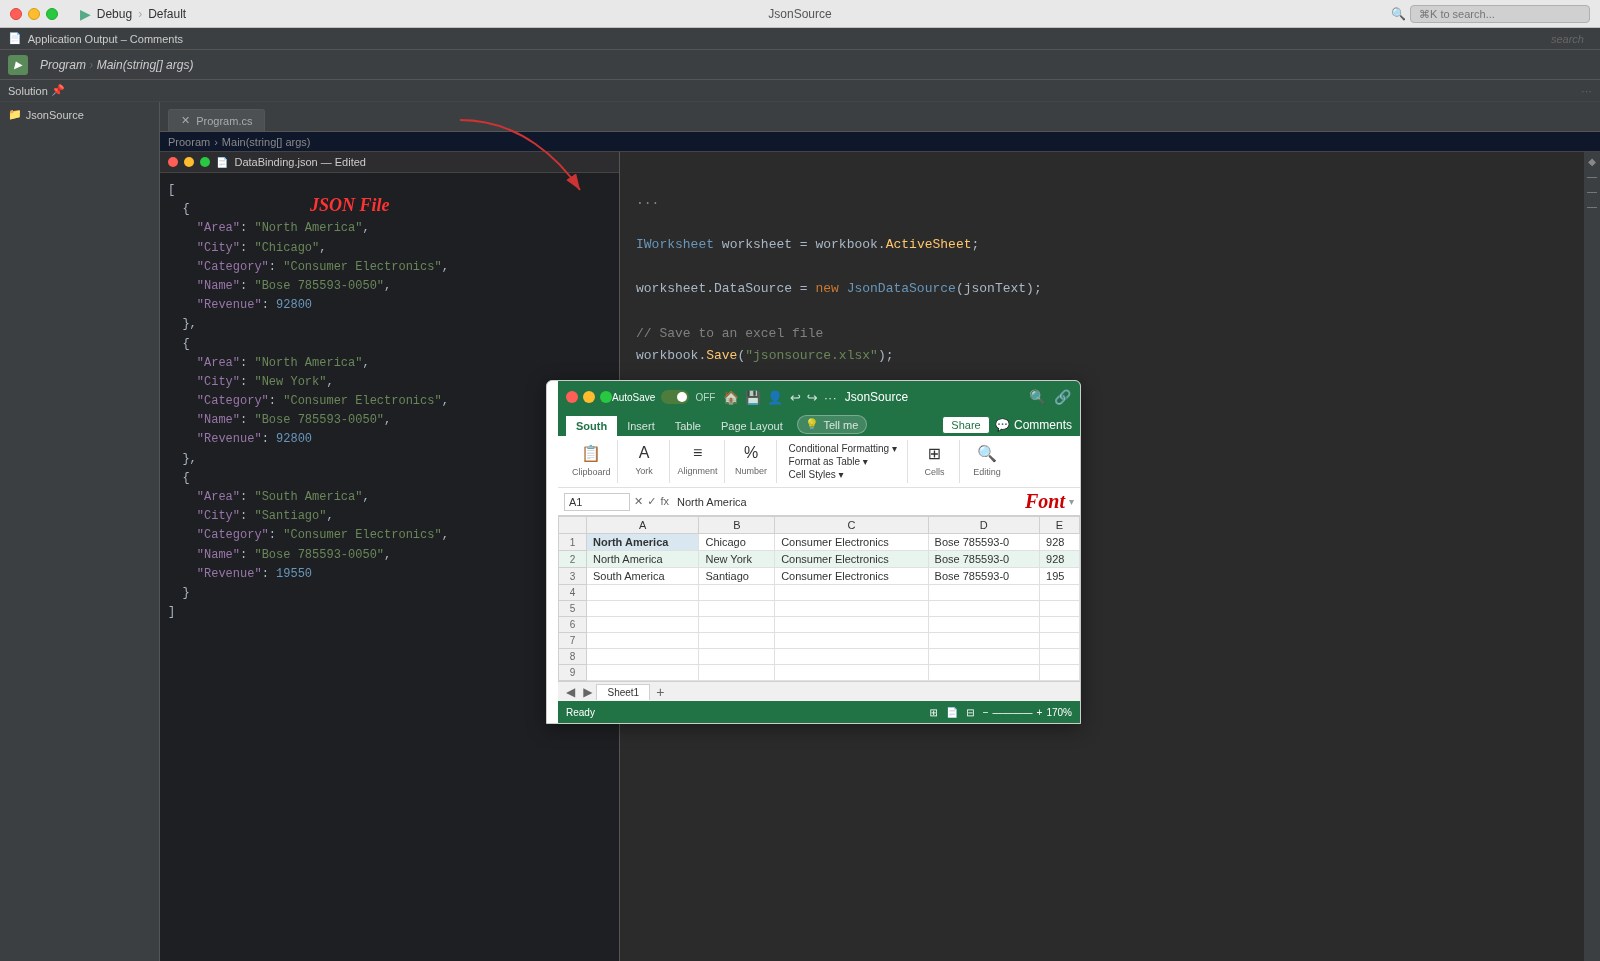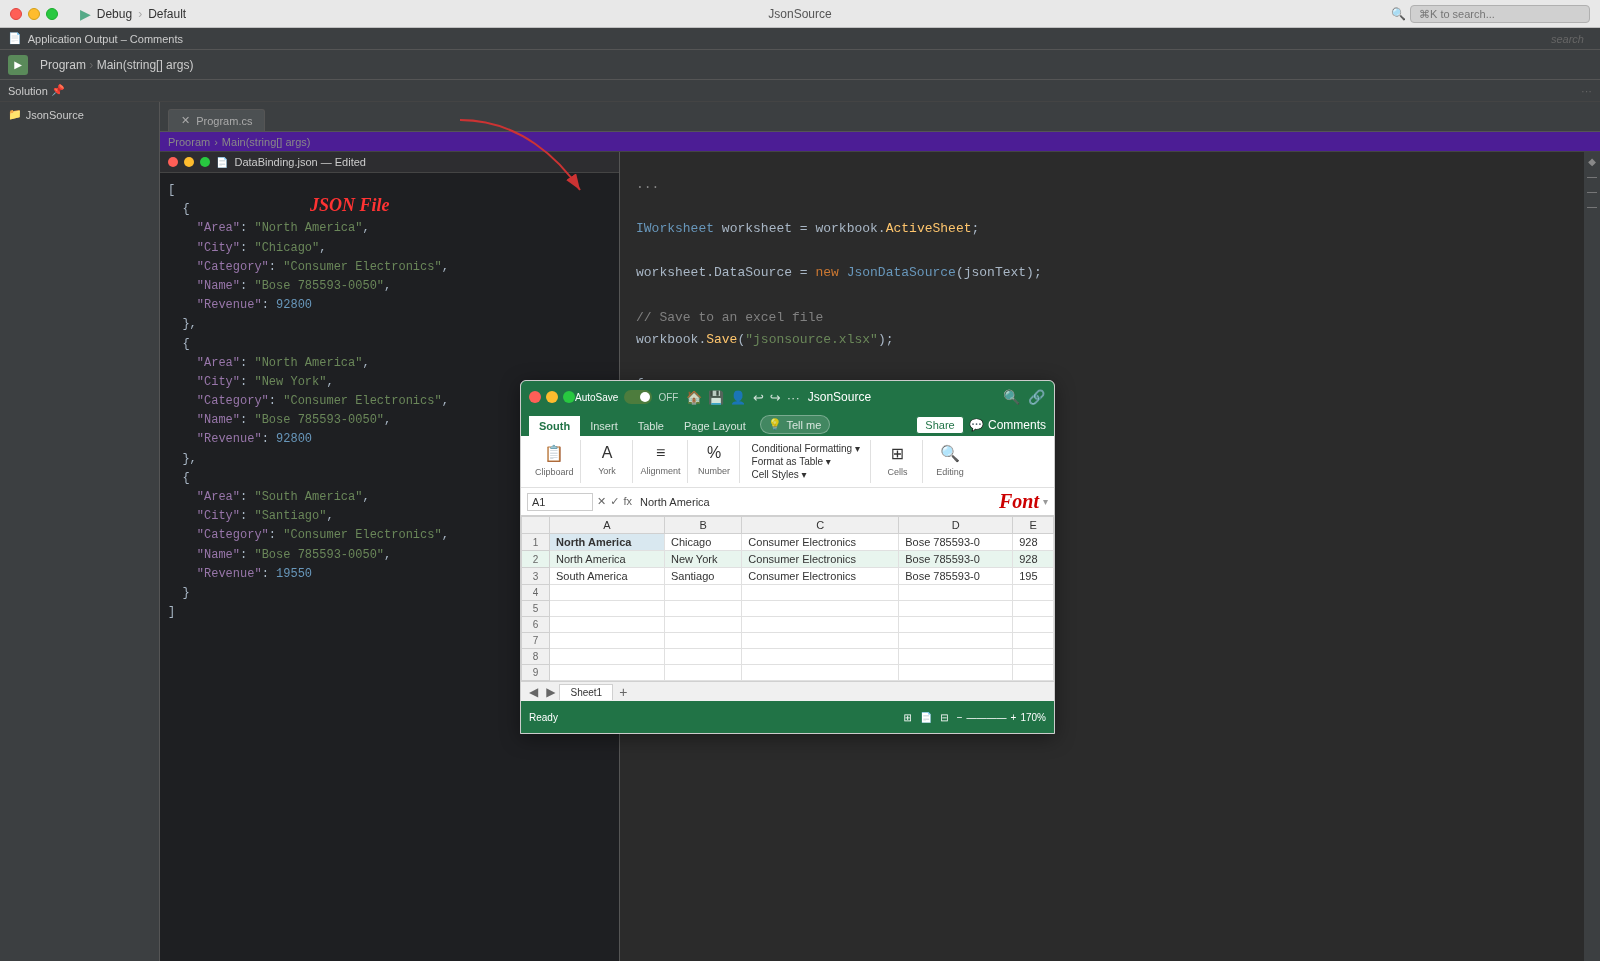--- a/index.html
+++ b/index.html
@@ -71,20 +71,21 @@
 
     
     #toolbar {
       background: #3c3f41;
       height: 30px;
       display: flex;
       align-items: center;
       padding: 0 8px;
       gap: 4px;
       border-bottom: 1px solid #555;
+      font-style: italic;
     }
     #toolbar .run-btn {
       width: 20px; height: 20px;
       background: #5a8a5a;
       border-radius: 3px;
       display: flex; align-items: center; justify-content: center;
       cursor: pointer;
     }
     #toolbar .run-btn::after {
       content: '▶';
@@ -206,21 +207,21 @@
     #code-panel {
       flex: 1;
       background: #2b2b2b;
       display: flex;
       flex-direction: column;
       overflow: hidden;
     }
     #code-content {
       flex: 1;
       overflow-y: auto;
-      padding: 0 16px;
+      padding: 16px 16px;
       font-family: 'Courier New', Courier, monospace;
       font-size: 13px;
       color: #a9b7c6;
       line-height: 1.7;
       white-space: pre;
     }
     .code-keyword { color: #cc7832; }
     .code-type { color: #6897bb; }
     .code-string { color: #6a8759; }
     .code-comment { color: #808080; }
@@ -240,27 +241,28 @@
     #right-gutter .gutter-icon {
       color: #888;
       font-size: 10px;
       cursor: pointer;
     }
 
     
     #excel-overlay {
       position: absolute;
       top: 380px;
-      left: 520px;
+      left: 546px;
       width: 535px;
       background: white;
       border: 1px solid #ccc;
       border-radius: 6px 6px 0 0;
       box-shadow: 0 4px 20px rgba(0,0,0,0.4);
       overflow: hidden;
+      padding-left: 11px;
     }
 
     
     #excel-titlebar {
       background: #217346;
       height: 32px;
       display: flex;
       align-items: center;
       padding: 0 8px;
       justify-content: space-between;
@@ -419,21 +421,21 @@
       text-align: center;
       color: #666;
       font-size: 10px;
       width: 28px;
     }
     #excel-grid tr:nth-child(2) td { background: #e8f5ee; }
 
     
     #excel-status {
       background: #217346;
-      height: 32px;
+      height: 22px;
       display: flex;
       align-items: center;
       padding: 0 8px;
       justify-content: space-between;
     }
     #excel-status .status-text {
       color: white;
       font-size: 10px;
     }
     #excel-status .status-right {
@@ -585,21 +587,21 @@
 
   <div id="editor-area">
 
     <div id="tab-bar">
       <div class="tab">
         <span>✕</span>
         <span>Program.cs</span>
       </div>
     </div>
 
-    <div style="background:#4c1d95; height:20px; display:flex; align-items:center; padding:0 8px; font-size:11px; color:#888; border-bottom:1px solid #444;">
+    <div style="background:#0f172a; height:20px; display:flex; align-items:center; padding:0 8px; font-size:11px; color:#888; border-bottom:1px solid #444;">
       <span>Prooram</span>
       <span style="margin: 0 4px;">›</span>
       <span>Main(string[] args)</span>
     </div>
 
     <div id="split-view">
 
       <div id="json-panel">
         <div id="json-panel-header">
           <span class="dot-red"></span>

